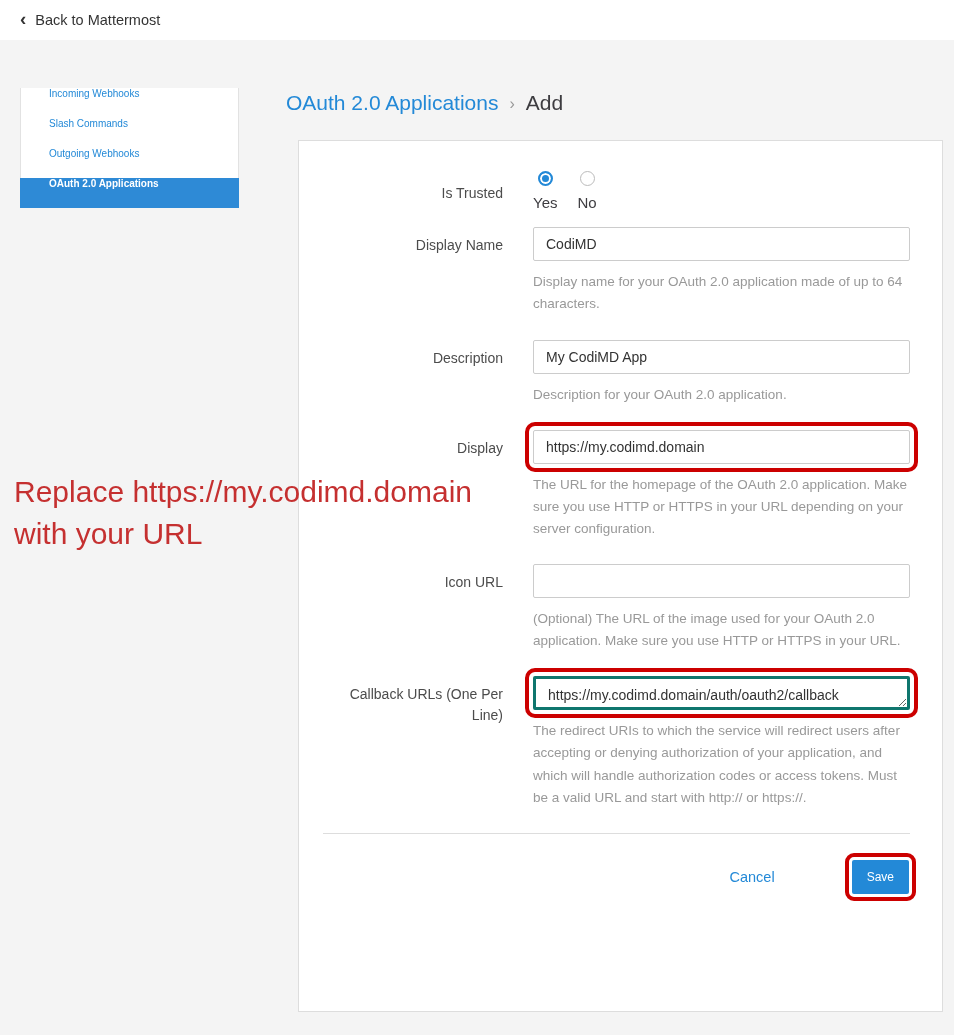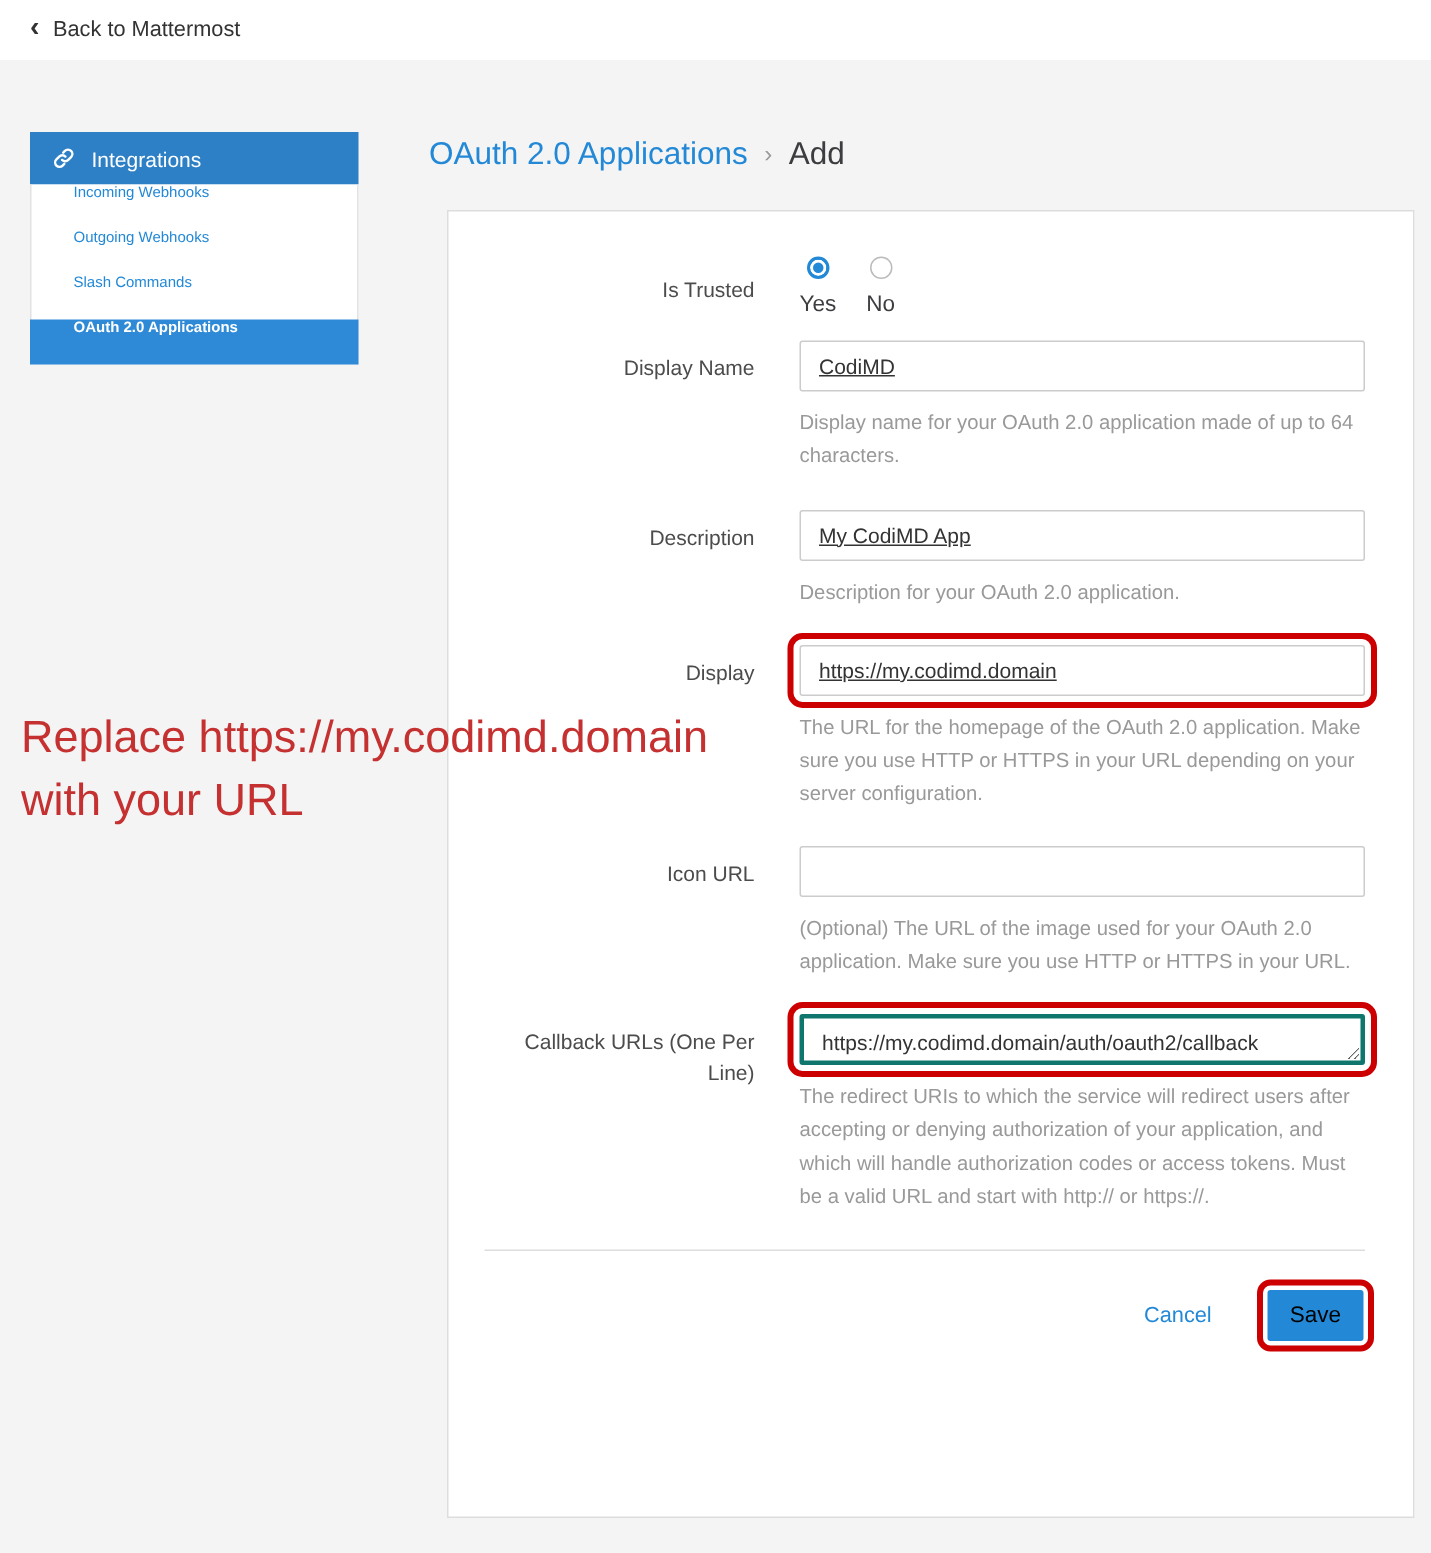--- a/index.html
+++ b/index.html
@@ -53,21 +53,21 @@
   .form-row { display:flex; margin-bottom:24px; }
   .col-label {
     width:220px; flex:none; padding-right:16px; padding-top:8px;
     text-align:right; font-size:14px; color:#4c4c4c; line-height:1.45;
   }
   .col-label.narrow { padding-left:34px; }
   .col-label.radio-row-label { padding-top:6px; }
   .col-control { flex:1; padding-left:14px; padding-right:32px; min-width:0; }
   .text-input {
     width:100%; height:34px; border:1px solid #ccc; border-radius:2px;
-    padding:0 12px; font-size:14px; color:#333; font-family:inherit; background:#fff;text-decoration:underline;
+    padding:0 12px; font-size:14px; color:#333; font-family:inherit; background:#fff;
   }
   .textarea-input {
     width:100%; height:34px; border:3px solid #0f766e; border-radius:2px;
     padding:7px 12px; font-size:14px; color:#333; font-family:inherit;
     line-height:18px; resize:both; overflow:hidden; display:block;
   }
   .help-text { margin-top:10px; font-size:13.5px; color:#999; line-height:1.64; }
   .red-outline { outline:4px solid #cc0000; outline-offset:4px; }
 
   
@@ -75,58 +75,51 @@
   .radio-option { display:flex; align-items:center; gap:8px; font-size:15px; color:#3d3c40; cursor:pointer;flex-direction:column; }
   .radio-circle { width:15px; height:15px; border-radius:50%; flex:none; }
   .radio-circle.selected { border:2px solid #2389d7; background:#2389d7; box-shadow:inset 0 0 0 2px #fff; }
   .radio-circle.unselected { border:1px solid #bbb; background:#fff; }
 
   
   .footer-divider { border:none; border-top:1px solid #ddd; margin:18px 32px 0 24px; }
   .form-footer { display:flex; justify-content:flex-end; align-items:center; gap:37px; padding:26px 33px 0 0; }
   .cancel-link { color:#2389d7; font-size:14.5px; cursor:pointer; text-decoration:none; }
   .save-button {
-    background:#2389d7; color:#000000; border:none; border-radius:2px;
-    height:34px; padding:0 15px; font-size:15px; font-family:inherit; cursor:pointer;
+    background:#2389d7; color:#ffffff; border:none; border-radius:2px;
+    height:34px; padding:0 15px; font-size:12px; font-family:inherit; cursor:pointer;margin-left:40px;
   }
   .save-button.red-outline { outline-offset:3px; }
 
   
   .annotation {
     position:absolute; left:14px; top:471px; z-index:10;
     color:#c53030; font-size:30px; line-height:42px; white-space:nowrap;
   }
 </style>
 </head>
 <body>
 
 <div class="topbar">
   <a class="back-link">
     <span class="back-chevron">‹</span>
     <span>Back to Mattermost</span>
   </a>
 </div>
 
 <div class="sidebar">
-  <div class="sidebar-header">
-    <svg viewBox="0 0 16 16" fill="none" stroke="#fff" stroke-width="1.7" stroke-linecap="round">
-      <path d="M6.8 9.2a3.1 3.1 0 0 0 4.4 0l2-2a3.1 3.1 0 0 0-4.4-4.4L7.6 4"></path>
-      <path d="M9.2 6.8a3.1 3.1 0 0 0-4.4 0l-2 2a3.1 3.1 0 0 0 4.4 4.4L8.4 12"></path>
-    </svg>
-    <span>Integrations</span>
-  </div>
   <div class="sidebar-list">
     <div class="sidebar-item">
       <span>Incoming Webhooks</span>
     </div>
     <div class="sidebar-item">
+      <span>Slash Commands</span>
+    </div>
+    <div class="sidebar-item">
       <span>Outgoing Webhooks</span>
-    </div>
-    <div class="sidebar-item">
-      <span>Slash Commands</span>
     </div>
     <div class="sidebar-item active">
       <span>OAuth 2.0 Applications</span>
     </div>
   </div>
 </div>
 
 <div class="breadcrumb">
   <a class="breadcrumb-link">OAuth 2.0 Applications</a>
   <span class="breadcrumb-sep">›</span>

